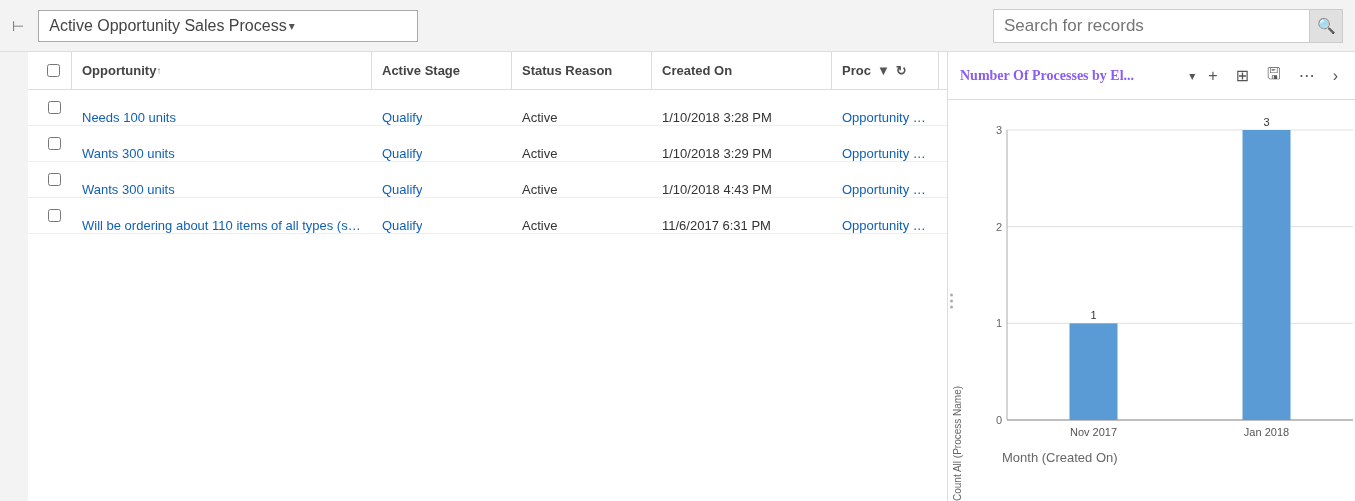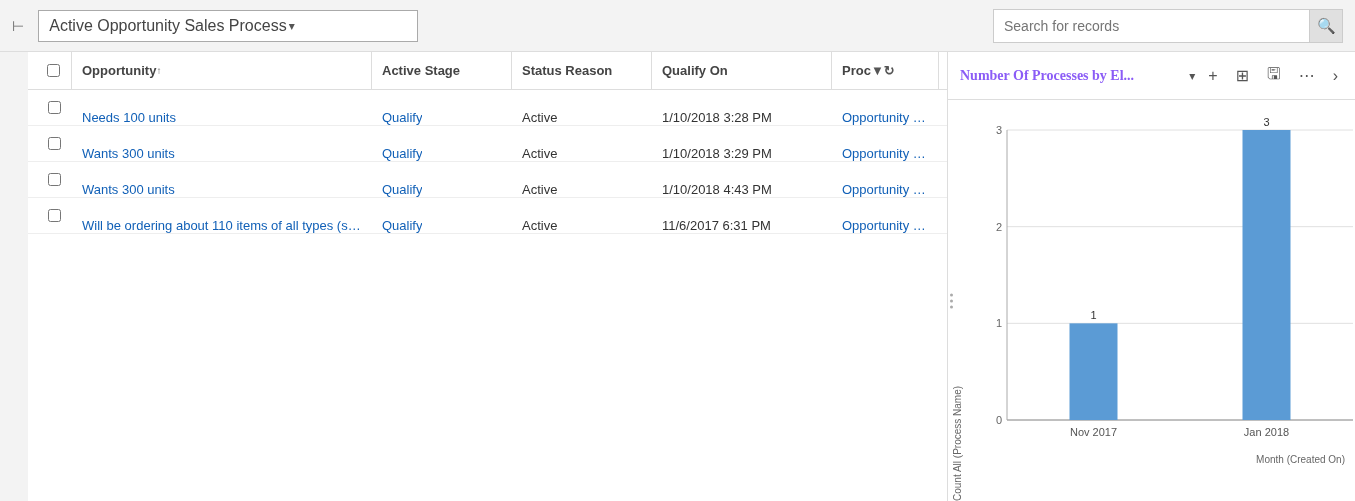--- a/index.html
+++ b/index.html
@@ -43,21 +43,21 @@
       border: 1px solid #ccc;
       background: #fff;
       height: 34px;
       width: 350px;
     }
     .search-area input {
       border: none;
       outline: none;
       padding: 0 10px;
       width: 100%;
-      font-size: 14px;
+      font-size: 17px;
       color: #8b5cf6;
       background: transparent;
     }
     .search-btn {
       background: #e0e0e0;
       border: none;
       border-left: 1px solid #ccc;
       height: 100%;
       width: 36px;
       cursor: pointer;
@@ -111,21 +111,21 @@
       color: #444;
       border-right: 1px solid #ddd;
       cursor: pointer;
       white-space: nowrap;
       overflow: hidden;
     }
     .col-opportunity { flex: 0 0 300px; }
     .col-stage { flex: 0 0 140px; }
     .col-status { flex: 0 0 140px; }
     .col-created { flex: 0 0 180px; }
-    .col-proc { flex: 1; min-width: 100px; display: flex; align-items: center; }
+    .col-proc { flex: 1; min-width: 100px; display: flex; align-items: center; gap: 6px; }
     .sort-icon { font-size: 10px; color: #666; }
     .filter-icon, .refresh-icon { font-size: 13px; color: #555; cursor: pointer; }
 
     
     .grid-row {
       display: flex;
       align-items: center;
       height: 36px;
       border-bottom: 1px solid #eee;
       padding: 0 8px;
@@ -210,22 +210,22 @@
       text-align: center;
     }
     .chart-inner {
       flex: 1;
       display: flex;
       flex-direction: column;
       padding-bottom: 36px;
       position: relative;
     }
     .x-axis-title {
-      text-align: right;
-      font-size: 10px;
+      text-align: left;
+      font-size: 13px;
       color: #666;
       padding-left: 30px;
     }
     
     .chart-side-dots {
       position: absolute;
       left: 0;
       top: 50%;
       transform: translateY(-50%);
       display: flex;
@@ -263,21 +263,21 @@
         <span>Opportunity</span>
         <span class="sort-icon">↑</span>
       </div>
       <div class="col-header col-stage">
         <span>Active Stage</span>
       </div>
       <div class="col-header col-status">
         <span>Status Reason</span>
       </div>
       <div class="col-header col-created">
-        <span>Qualify On</span>
+        <span>Created On</span>
       </div>
       <div class="col-header col-proc">
         <span>Proc</span>
         <span class="filter-icon">▼</span>
         <span class="refresh-icon">↻</span>
       </div>
     </div>
 
     <div class="grid-row">
       <div class="row-checkbox">

